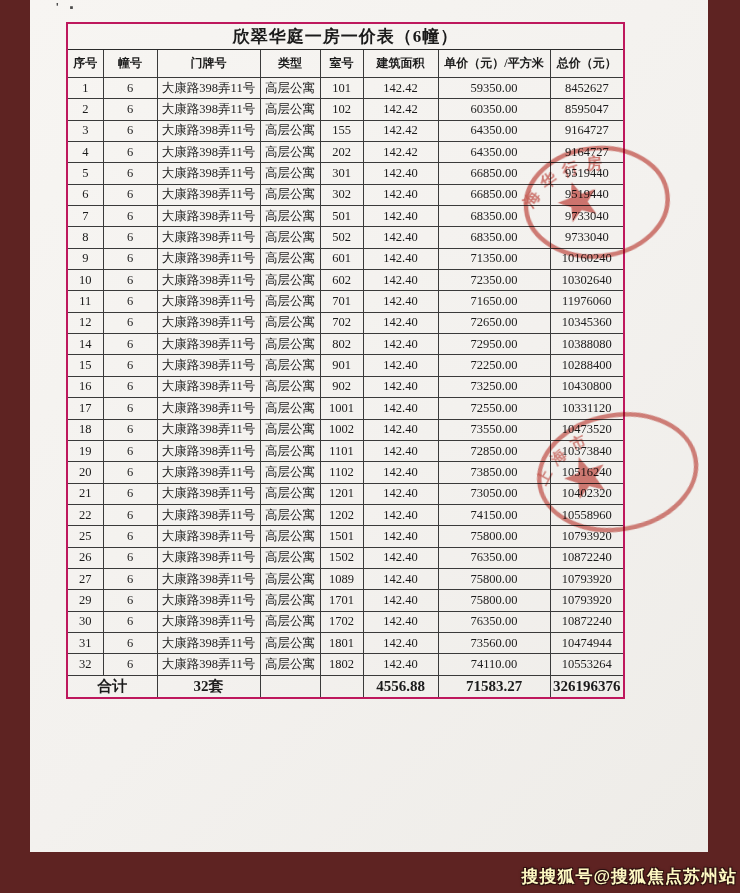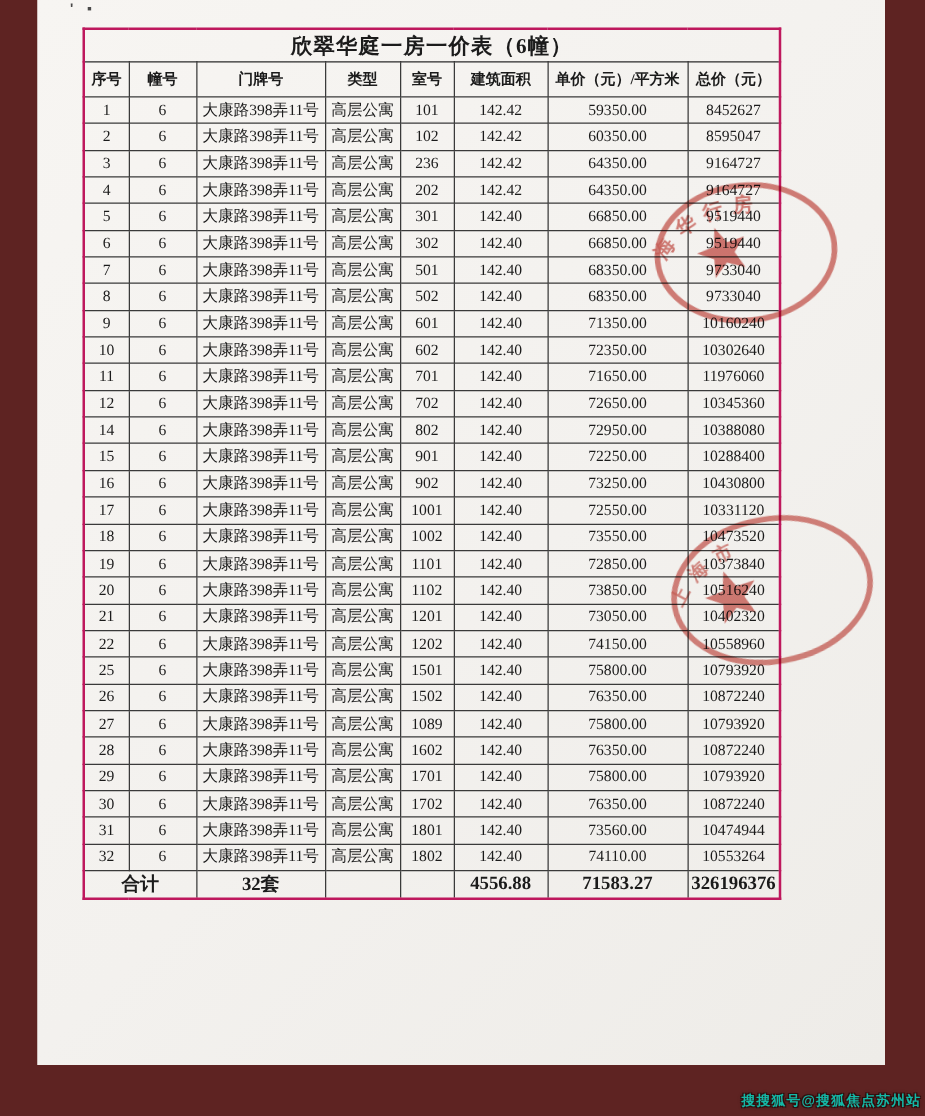--- a/index.html
+++ b/index.html
@@ -37,21 +37,21 @@
   .total-row td { height:21px; font-size:15px; font-weight:bold; }
   
   .stamp {
     position:absolute; mix-blend-mode:multiply; opacity:0.8;
     filter:blur(0.4px); pointer-events:none;
   }
   .stamp-1 { left:515px; top:140px; transform:rotate(-6deg); }
   .stamp-2 { left:530px; top:406px; transform:rotate(-10deg); }
   .watermark {
     position:absolute; right:3px; bottom:5px;
-    color:#14b8a6; font-size:11px; font-weight:bold; letter-spacing:1px;
+    color:#fef9c3; font-size:17px; font-weight:bold; letter-spacing:1px;
     font-family:"Liberation Sans", sans-serif;
     text-shadow:1px 1px 0 #2c100f, -1px -1px 0 #2c100f, 1px -1px 0 #2c100f, -1px 1px 0 #2c100f, 0 0 3px rgba(0,0,0,.5);
   }
 </style>
 </head>
 <body>
 
 <div class="paper"></div>
 
 <span class="corner-mark">' ▪</span>
@@ -101,21 +101,21 @@
         <td>102</td>
         <td>142.42</td>
         <td>60350.00</td>
         <td>8595047</td>
       </tr>
       <tr>
         <td>3</td>
         <td>6</td>
         <td>大康路398弄11号</td>
         <td>高层公寓</td>
-        <td>236</td>
+        <td>155</td>
         <td>142.42</td>
         <td>64350.00</td>
         <td>9164727</td>
       </tr>
       <tr>
         <td>4</td>
         <td>6</td>
         <td>大康路398弄11号</td>
         <td>高层公寓</td>
         <td>202</td>
@@ -315,30 +315,20 @@
       </tr>
       <tr>
         <td>27</td>
         <td>6</td>
         <td>大康路398弄11号</td>
         <td>高层公寓</td>
         <td>1089</td>
         <td>142.40</td>
         <td>75800.00</td>
         <td>10793920</td>
-      </tr>
-      <tr>
-        <td>28</td>
-        <td>6</td>
-        <td>大康路398弄11号</td>
-        <td>高层公寓</td>
-        <td>1602</td>
-        <td>142.40</td>
-        <td>76350.00</td>
-        <td>10872240</td>
       </tr>
       <tr>
         <td>29</td>
         <td>6</td>
         <td>大康路398弄11号</td>
         <td>高层公寓</td>
         <td>1701</td>
         <td>142.40</td>
         <td>75800.00</td>
         <td>10793920</td>

